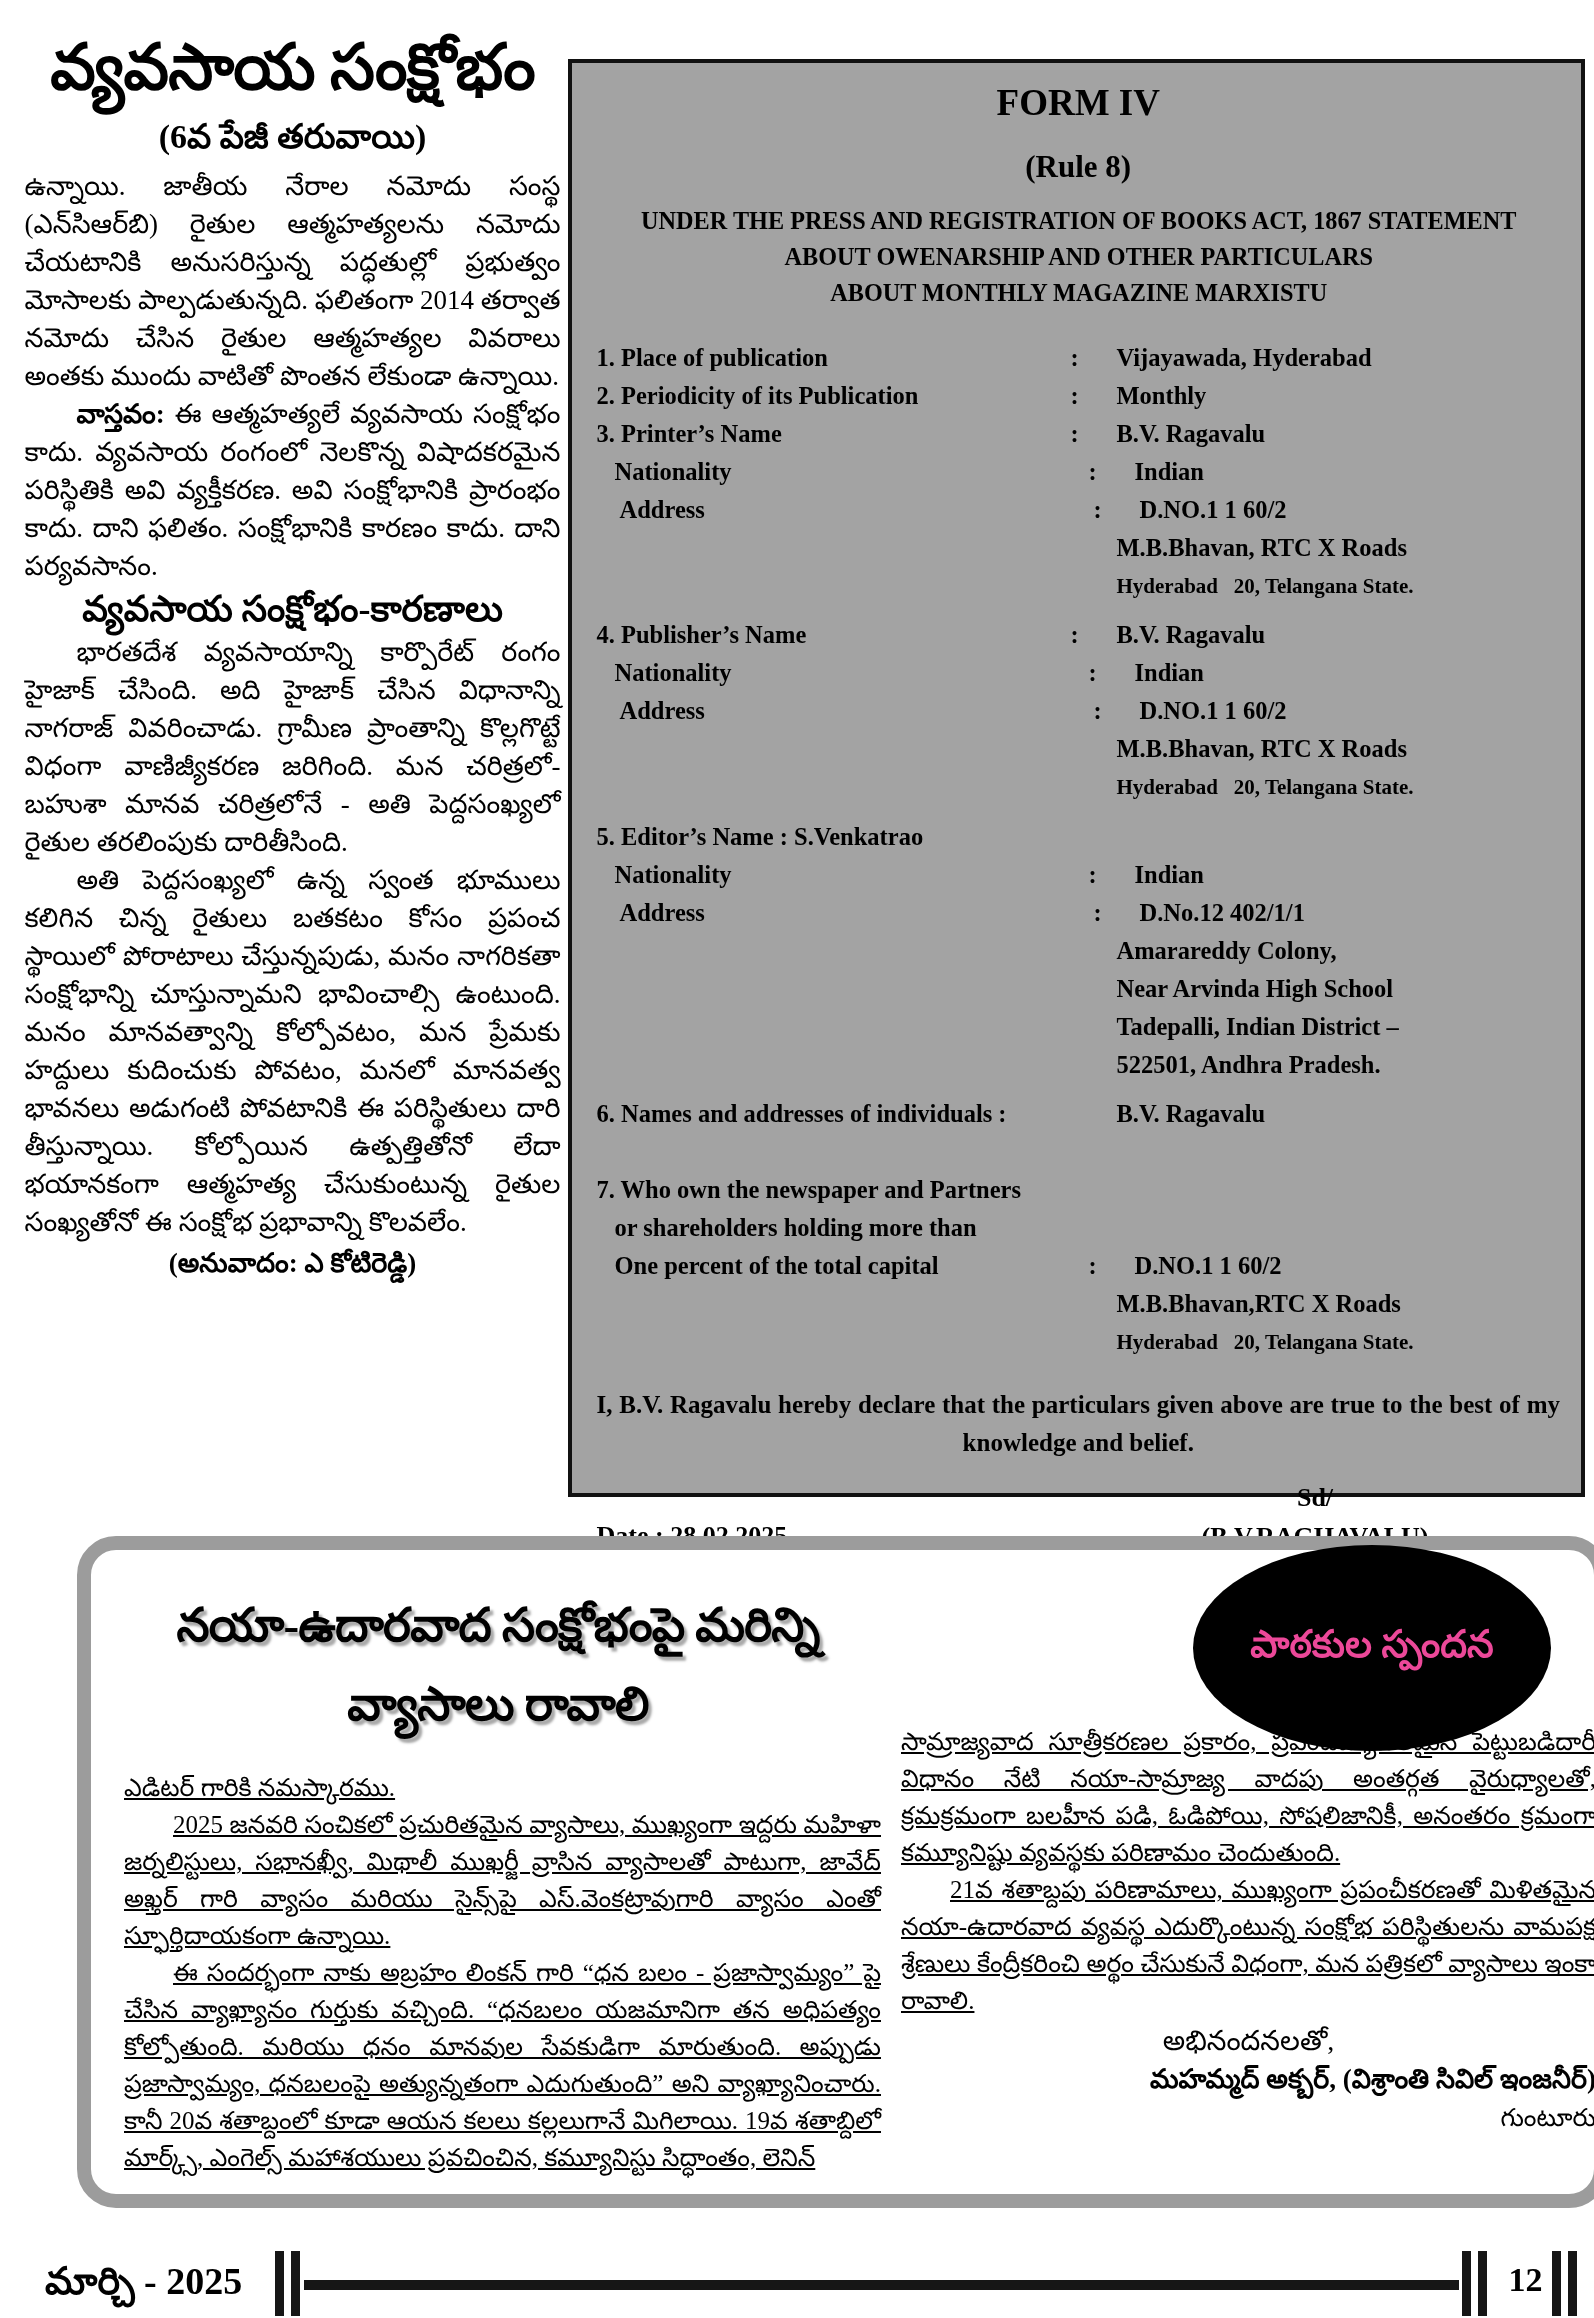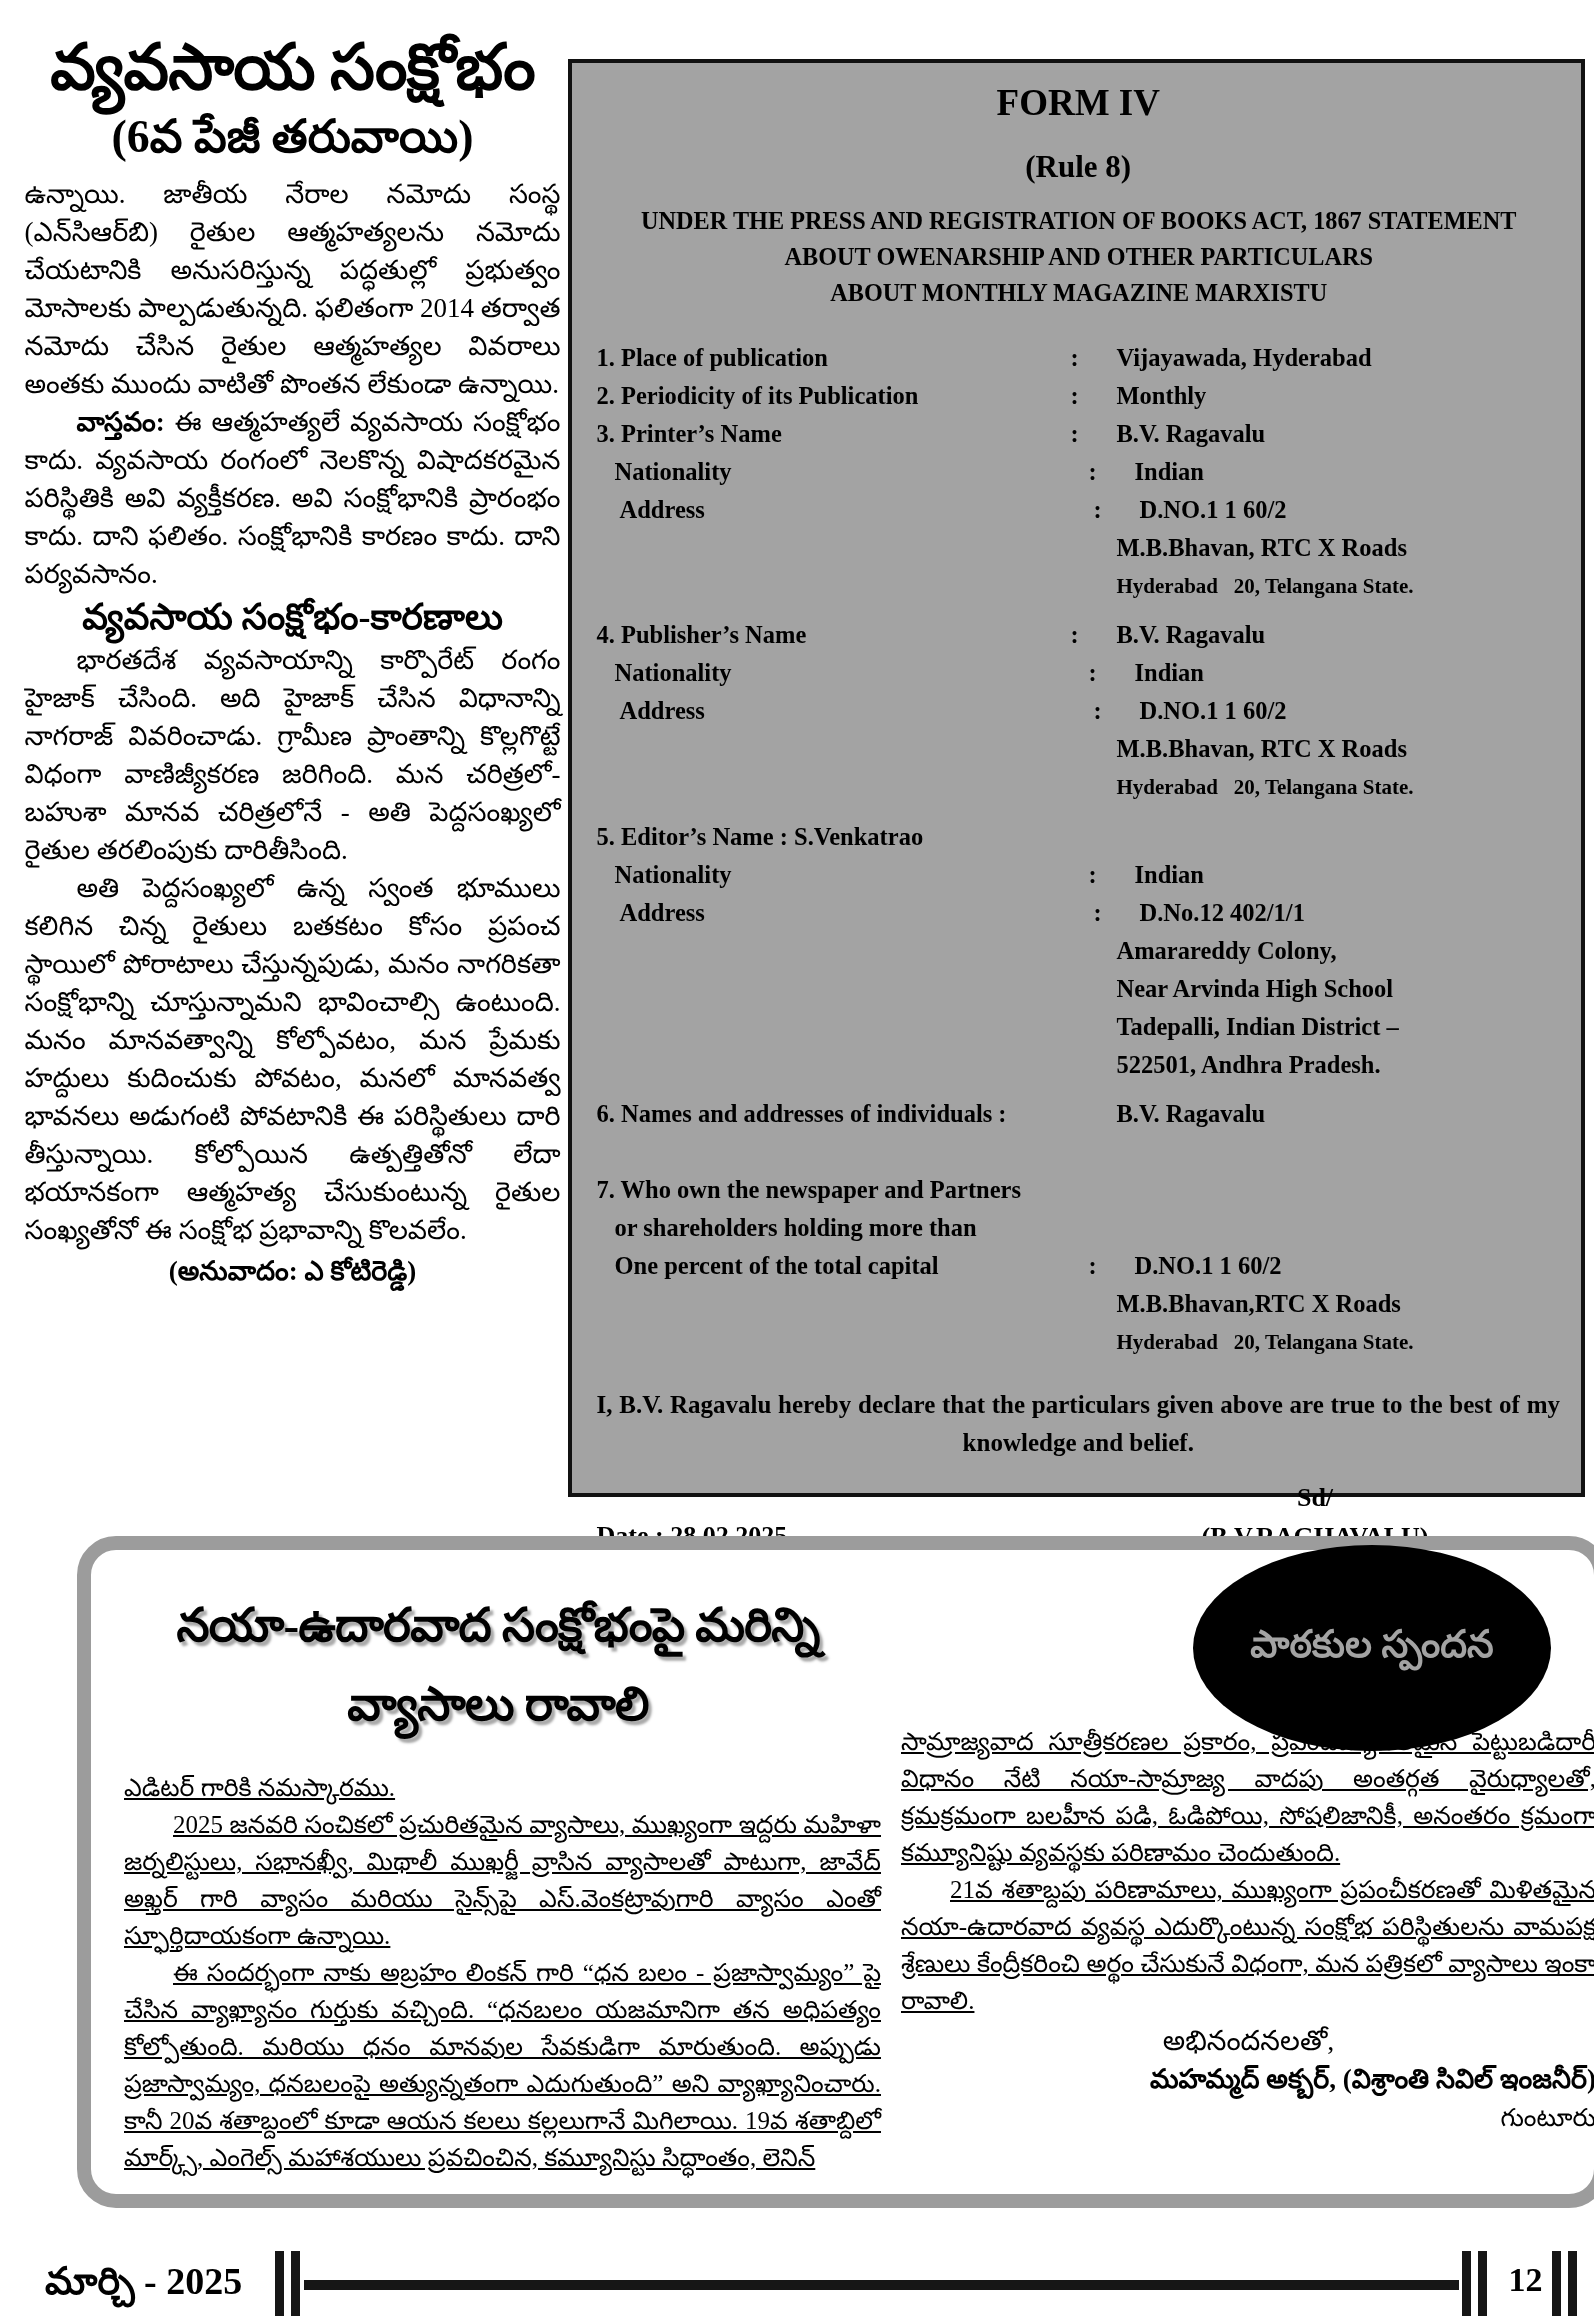--- a/index.html
+++ b/index.html
@@ -7,21 +7,21 @@
   .page{
     position:relative;width:1594px;height:2319px;background:#ffffff;
     font-family:"Liberation Serif","DejaVu Serif",serif;color:#000;overflow:hidden;padding-left:12px;
   }
   
   .left-col{position:absolute;left:24.5px;top:24.5px;width:536px;}
   .article-title{
     font-size:64px;font-weight:bold;text-align:center;margin:0 0 4.9px 0;line-height:85px;
     letter-spacing:-0.8px;
   }
-  .article-subtitle{font-size:46px;font-weight:bold;text-align:center;line-height:46px;margin-bottom:15px;}
+  .article-subtitle{font-size:34px;font-weight:bold;text-align:center;line-height:46px;margin-bottom:7px;}
   .body-para{font-size:27px;line-height:38px;text-align:justify;margin:0;}
   .body-para.ind{text-indent:52px;}
   .subhead{font-size:36px;font-weight:bold;text-align:center;margin:3.3px 0;line-height:41px;}
   .translator{font-size:27px;font-weight:bold;text-align:center;margin-top:3.3px;line-height:39px;}
   
   .form-box{
     position:absolute;left:568px;top:59px;width:1017px;height:1438px;
     border:4.9px solid #111;box-sizing:border-box;padding:11.5px 21px 0 24.5px;background:#a3a3a3;
   }
   .form-title{text-align:center;font-size:37px;font-weight:bold;margin-top:6.5px;}
@@ -55,21 +55,21 @@
     border:14px solid #9c9c9c;border-radius:39px;box-sizing:border-box;background:#fff;margin-left:46px;
   }
   .letters-headline{
     position:absolute;left:37px;top:36px;width:740px;text-align:center;
     font-size:47px;font-weight:bold;line-height:79px;
     text-shadow:3.3px 4.1px 2.5px #a8a8a8;letter-spacing:-0.8px;
   }
   .badge{
     position:absolute;right:43px;top:-4.9px;width:358px;height:206px;background:#000;
     border-radius:50%;display:flex;align-items:center;justify-content:center;
-    color:#a3a3a3;font-size:38px;font-weight:bold;text-align:center;
+    color:#ec4899;font-size:38px;font-weight:bold;text-align:center;
   }
   .letters-left{position:absolute;left:33px;top:219px;width:757px;}
   .letters-right{position:absolute;left:810px;top:173px;width:695px;}
   .lpara{font-size:25px;line-height:37px;text-align:justify;margin:0;text-decoration:underline;}
   .lpara.ind{text-indent:49px;}
   .lpara.salut{text-align:left;}
   .closing{font-size:28px;line-height:38px;text-align:center;margin-top:3.3px;}
   .signature{font-size:27px;line-height:39px;text-align:right;font-weight:bold;}
   .sig-place{font-size:25px;line-height:38px;text-align:right;}
   

